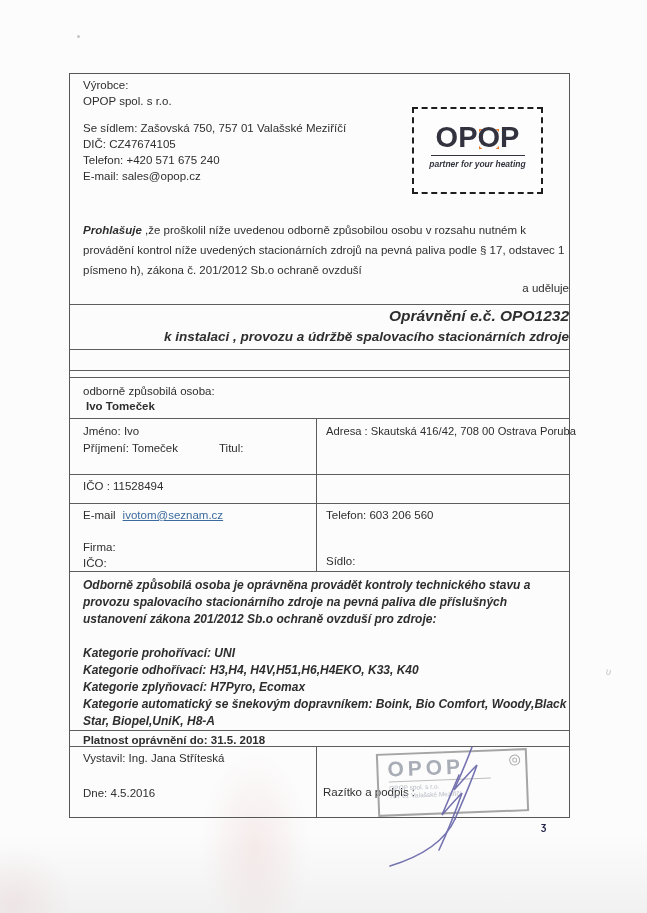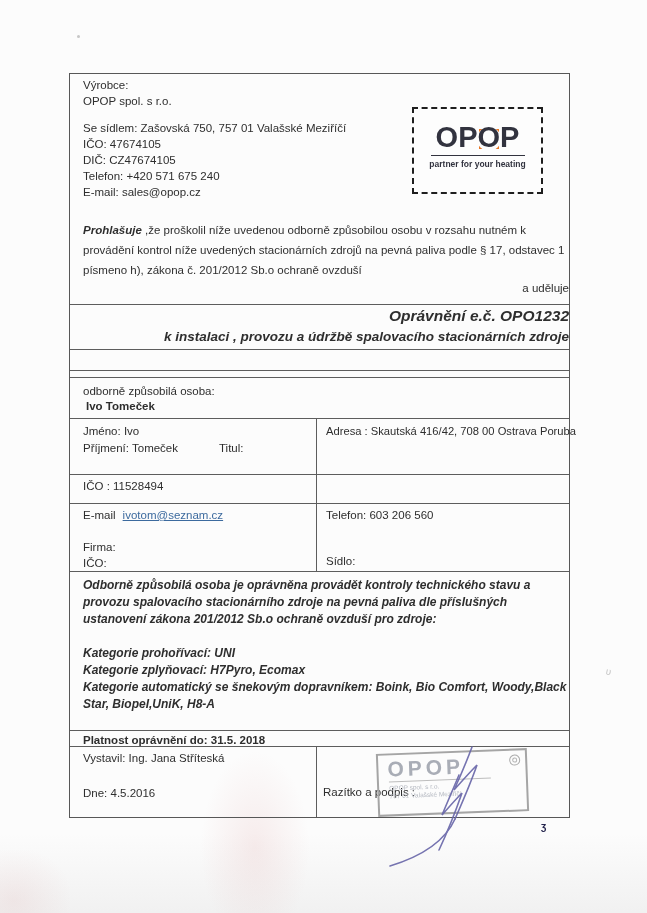--- a/index.html
+++ b/index.html
@@ -44,21 +44,21 @@
     border:2px dashed #1e1e1e;background:#fdfdfd;}
   .logo-word{margin-top:13px;text-align:center;font-size:29px;font-weight:bold;
     color:#32333f;letter-spacing:0px;line-height:30px;}
   .o2{position:relative;display:inline-block;}
   .o2 .sq{position:absolute;left:50%;top:55%;width:20px;height:20px;
     transform:translate(-50%,-50%);background:#e87725;z-index:0;}
   .o2 .ci{position:absolute;left:50%;top:55%;width:24px;height:24px;border-radius:50%;
     transform:translate(-50%,-50%);background:#fdfdfd;z-index:1;}
   .o2 .ltr{position:relative;z-index:2;}
   .logo-rule{width:94px;height:1px;background:#32333f;margin:3px auto 3px;}
-  .logo-tag{text-align:center;font-size:8.5px;font-weight:bold;
+  .logo-tag{text-align:center;font-size:8.5px;font-style:italic;font-weight:bold;
     color:#32333f;}
 
   
   .stamp{position:absolute;left:377px;top:751px;width:147px;height:59px;
     border:2px solid #a5a5a5;transform:rotate(-2.2deg);}
   .stamp-brand{margin:3px 0 0 9px;font-size:21px;font-weight:bold;color:#a9adb6;
     letter-spacing:4px;line-height:22px;}
   .stamp-reg{position:absolute;right:5px;top:4px;width:9px;height:9px;border-radius:50%;
     border:1px solid #ababab;}
   .stamp-reg::after{content:"";position:absolute;left:2px;top:2px;width:3px;height:3px;
@@ -93,21 +93,20 @@
     <div class="hline" style="top:672px"></div>
     <div class="vline" style="left:246px;top:344px;height:153px"></div>
     <div class="vline" style="left:246px;top:672px;height:71px"></div>
 
     <div class="t" style="left:13px;top:3px">
       <div>Výrobce:</div>
       <div>OPOP spol. s r.o.</div>
     </div>
     <div class="t" style="left:13px;top:46px">
       <div>Se sídlem: Zašovská 750, 757 01 Valašské Meziříčí</div>
-      <div>IČO: 47674105</div>
       <div>DIČ: CZ47674105</div>
       <div>Telefon: +420 571 675 240</div>
       <div>E-mail: sales@opop.cz</div>
     </div>
 
     <div class="t decl" style="left:13px;top:146px">
       <span class="bi">Prohlašuje</span><span> ,že proškolil níže uvedenou odborně způsobilou osobu v rozsahu nutném  k provádění kontrol níže uvedených stacionárních zdrojů na pevná paliva podle § 17, odstavec 1 písmeno  h), zákona č. 201/2012 Sb.o ochraně ovzduší</span>
     </div>
     <div class="t center" style="top:206px">a uděluje</div>
 
@@ -128,20 +127,21 @@
       <span>E-mail</span><span class="email-link">ivotom@seznam.cz</span>
     </div>
     <div class="t" style="left:256px;top:433px">Telefon:  603 206 560</div>
     <div class="t" style="left:13px;top:465px">Firma:</div>
     <div class="t" style="left:13px;top:481px">IČO:</div>
     <div class="t" style="left:256px;top:479px">Sídlo:</div>
 
     <div class="t bi auth-par" style="left:13px;top:503px">Odborně způsobilá osoba je oprávněna provádět kontroly technického stavu a provozu spalovacího stacionárního zdroje na pevná paliva dle příslušných ustanovení zákona 201/2012 Sb.o ochraně ovzduší  pro zdroje:</div>
     <div class="t bi cats" style="left:13px;top:571px">
       <div>Kategorie prohořívací: UNI</div>
+      <div>Kategorie odhořívací: H3,H4, H4V,H51,H6,H4EKO, K33, K40</div>
       <div>Kategorie zplyňovací: H7Pyro, Ecomax</div>
       <div>Kategorie automatický se šnekovým dopravníkem: Boink, Bio Comfort, Woody,Black Star, Biopel,UniK, H8-A</div>
     </div>
 
     <div class="t b" style="left:13px;top:658px">Platnost oprávnění do: 31.5. 2018</div>
 
     <div class="t" style="left:13px;top:676px">Vystavil: Ing. Jana Stříteská</div>
     <div class="t" style="left:13px;top:711px">Dne:  4.5.2016</div>
     <div class="t" style="left:253px;top:710px">Razítko a podpis :</div>
   </div>

